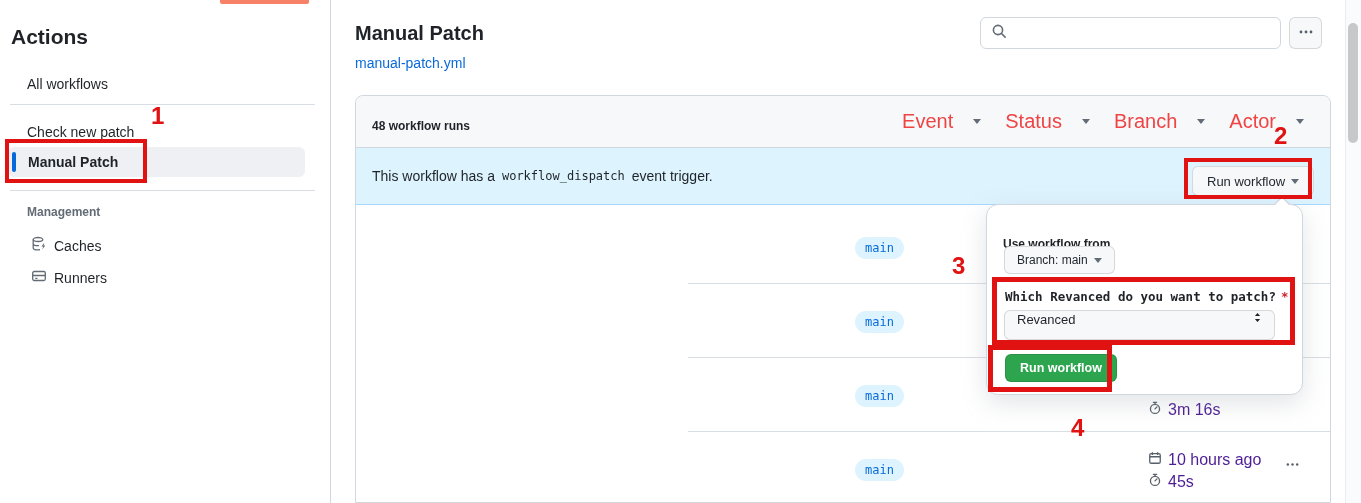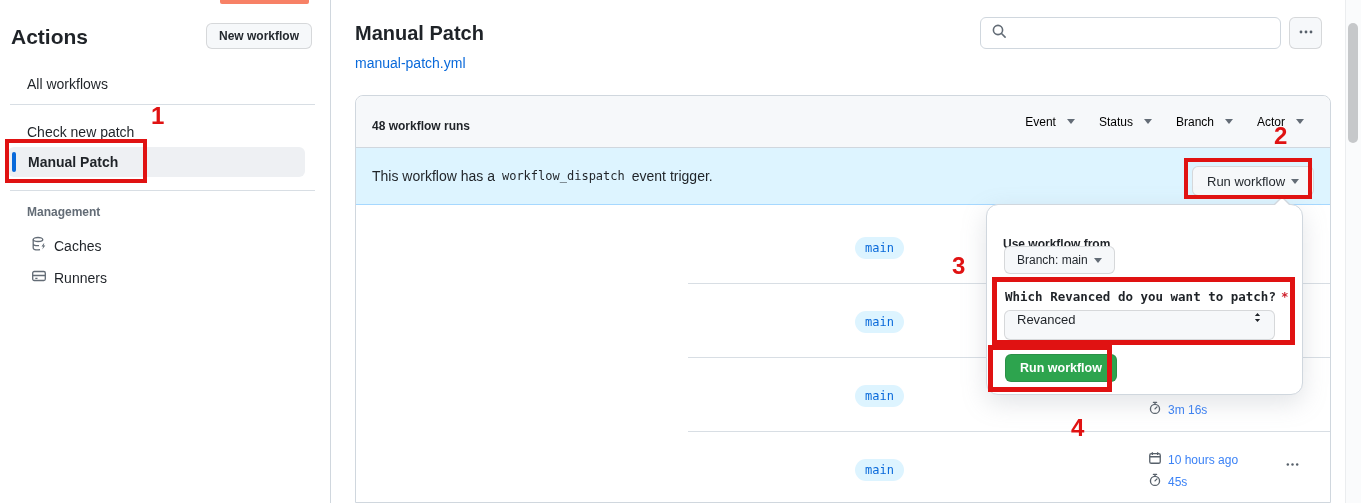--- a/index.html
+++ b/index.html
@@ -45,37 +45,37 @@
   .top-kebab-btn svg { color:#57606a; }
 
   
   .runs-table { position:absolute; left:355px; top:95px; width:976px; height:408px;
                 border:1px solid #d0d7de; border-radius:8px 8px 0 0; background:#fff; }
   .table-header { position:absolute; left:0; top:0; right:0; height:52px; background:#f6f8fa;
                   border-bottom:1px solid #d0d7de; border-radius:8px 8px 0 0;
                   display:flex; align-items:center; padding:0 26px 0 16px; }
   .runs-count { font-size:12px; font-weight:600;margin-top:8px; }
   .filters { margin-left:auto; display:flex; gap:24px; }
-  .filter { display:flex; align-items:center; gap:11px; font-size:12px; color:#000000; cursor:pointer; }
+  .filter { display:flex; align-items:center; gap:20px; font-size:20px; color:#ef4444; cursor:pointer; }
   .caret-down { width:0; height:0; border-left:4px solid transparent; border-right:4px solid transparent;
                 border-top:5px solid #636c76; display:inline-block; }
   .dispatch-banner { position:absolute; left:0; top:52px; right:0; height:57px; background:#ddf4ff;
                      border-bottom:1px solid rgba(84,174,255,0.4);
                      display:flex; align-items:center; padding-left:16px; font-size:14px; }
   .dispatch-banner code { font-family:"DejaVu Sans Mono","Liberation Mono",monospace;
                           font-size:12px; margin:0 7px; }
   .banner-run-btn { position:absolute; left:836px; top:70px; height:30px; padding:0 14px;
                     font-size:13px; font-weight:500; }
   .row-sep { position:absolute; left:332px; right:0; height:1px; background:#d8dee4; }
   .branch-badge { position:absolute; left:499px; height:22px; padding:0 10px;
                   display:inline-flex; align-items:center; background:#ddf4ff; color:#0969da;
                   border-radius:12px; font-family:"DejaVu Sans Mono","Liberation Mono",monospace;
                   font-size:12px; cursor:pointer; }
   .run-meta { position:absolute; left:792px; display:flex; align-items:center; gap:6px;
-              font-size:12px; color:#3b82f6; }
+              font-size:16px; color:#4c1d95; }
   .run-meta svg { color:#57606a; }
   .row-kebab { position:absolute; left:922px; top:360px; width:28px; height:20px;
                display:flex; align-items:center; justify-content:center; cursor:pointer; color:#57606a; }
 
   
   .run-panel { position:absolute; left:986px; top:204px; width:317px; height:191px; background:#fff;
                border:1px solid #d0d7de; border-radius:12px;
                box-shadow:0 8px 24px rgba(140,149,159,0.25); z-index:10; }
   .panel-caret-outer { position:absolute; left:286px; top:-9px; width:0; height:0;
         border-left:9px solid transparent; border-right:9px solid transparent;
@@ -111,21 +111,20 @@
                   background:#c6c8ca; border-radius:5px; cursor:grab; }
 </style>
 </head>
 <body>
 
 <div class="stage">
 
   <div class="sidebar">
     <div class="orange-tab-bar"></div>
     <div class="sb-title">Actions</div>
-    <button class="btn new-wf-btn">New workflow</button>
 
     <div class="sb-item" style="top:76px;">All workflows</div>
     <div class="sb-divider" style="top:104px;"></div>
     <div class="sb-item" style="top:124px;">Check new patch</div>
 
     <div class="sb-selected-bg"></div>
     <div class="sb-selected-bar"></div>
     <div class="sb-selected-label">Manual Patch</div>
 
     <div class="sb-divider" style="top:190px;"></div>

